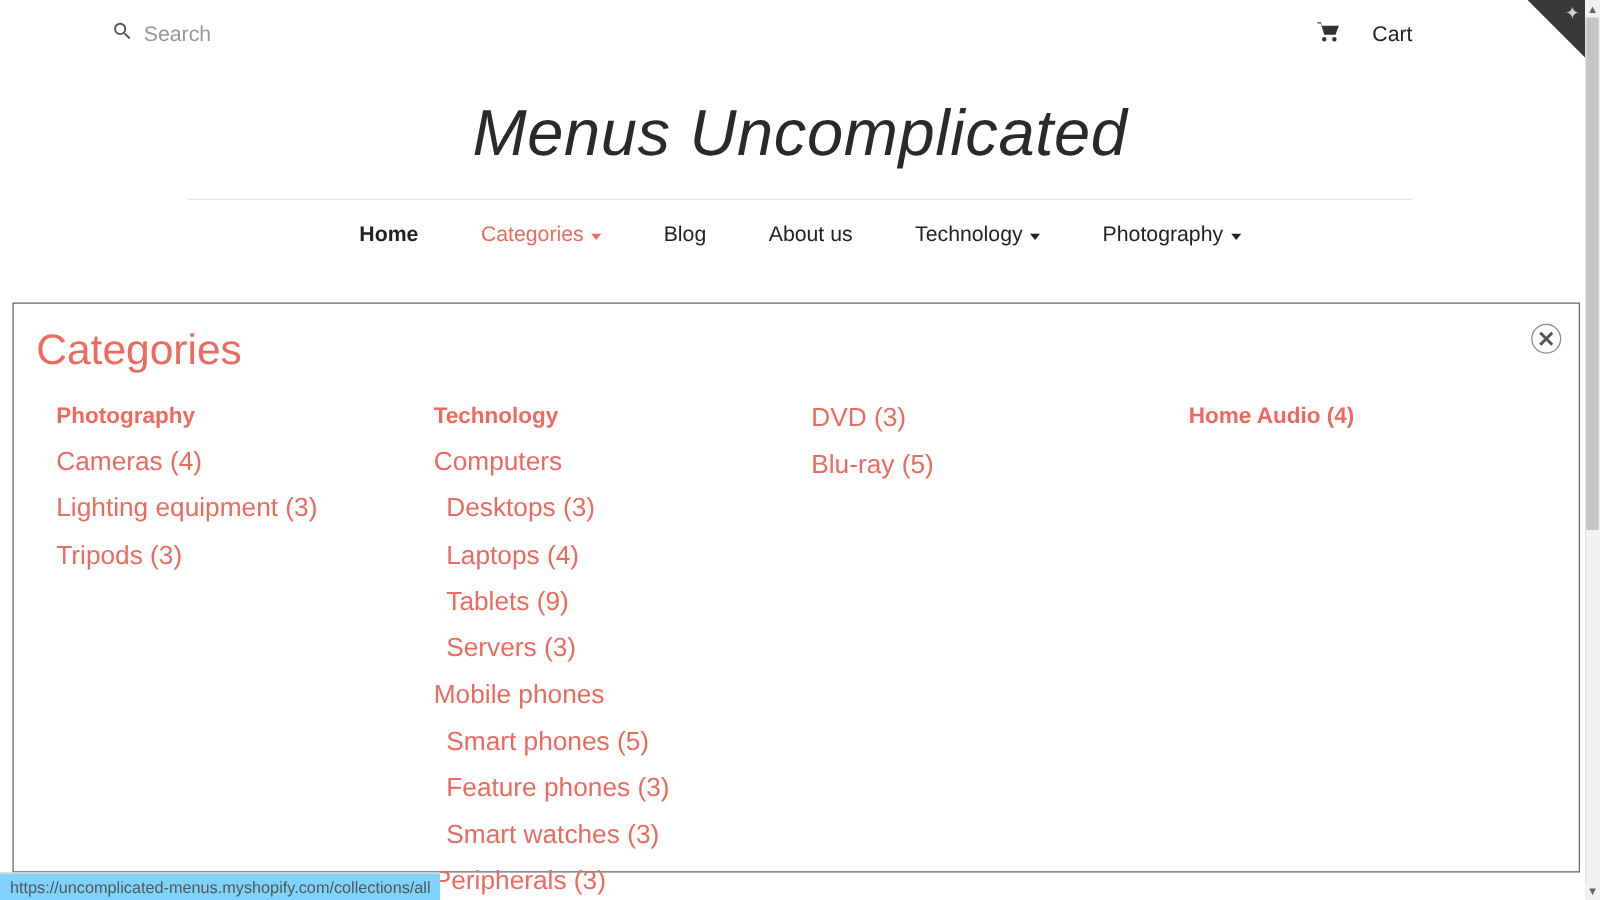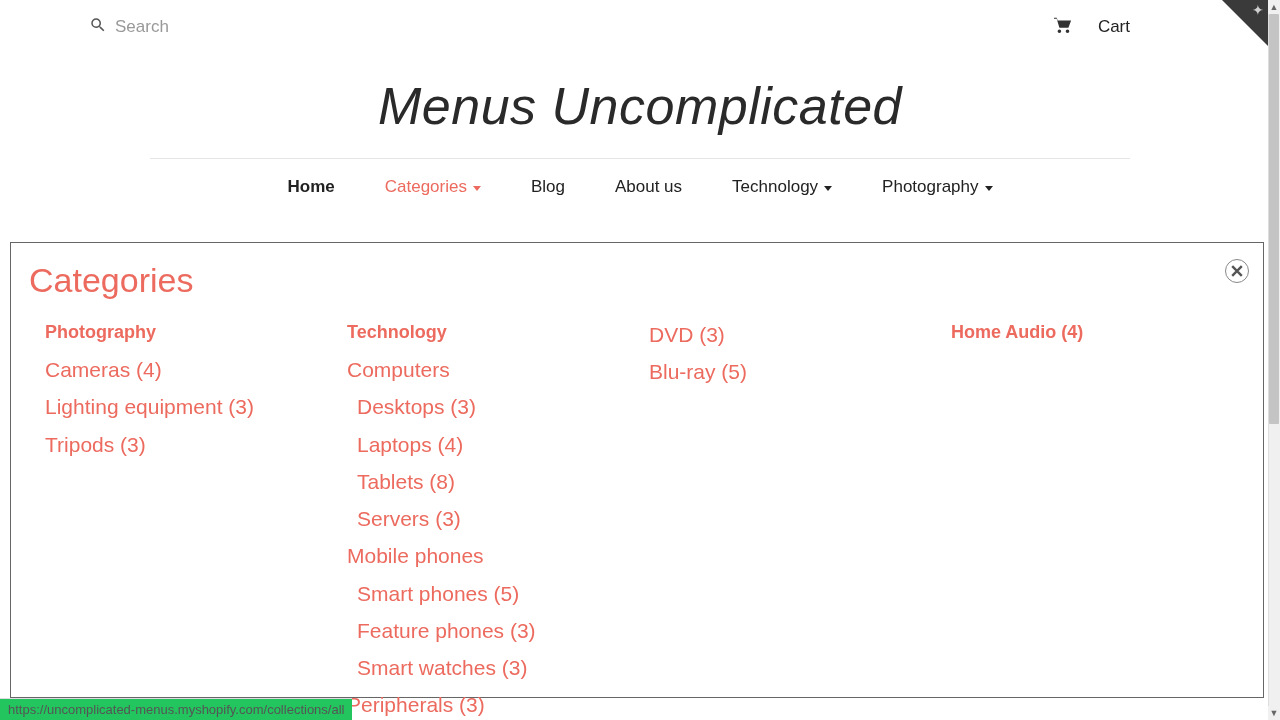--- a/index.html
+++ b/index.html
@@ -131,21 +131,21 @@
     margin-bottom: 11px;
     cursor: pointer;
     line-height: 1.25;
   }
   .link-item.indent { padding-left: 10px; }
   .status-bar {
     position: absolute;
     left: 0;
     bottom: 0;
     height: 22px;
-    background: #22c55e;
+    background: #7dd3fc;
     border-top: 1px solid #ddd;
     padding: 2px 8px;
     font-size: 13px;
     color: #555;
     display: flex;
     align-items: center;
   }
   .corner-triangle {
     position: absolute;
     top: 0; right: 12px;
@@ -255,21 +255,21 @@
       <div class="link-item">Cameras (4)</div>
       <div class="link-item">Lighting equipment (3)</div>
       <div class="link-item">Tripods (3)</div>
     </div>
 
     <div class="col wide">
       <div class="col-heading">Technology</div>
       <div class="link-item">Computers</div>
       <div class="link-item indent">Desktops (3)</div>
       <div class="link-item indent">Laptops (4)</div>
-      <div class="link-item indent">Tablets (8)</div>
+      <div class="link-item indent">Tablets (9)</div>
       <div class="link-item indent">Servers (3)</div>
       <div class="link-item">Mobile phones</div>
       <div class="link-item indent">Smart phones (5)</div>
       <div class="link-item indent">Feature phones (3)</div>
       <div class="link-item indent">Smart watches (3)</div>
       <div class="link-item">Peripherals (3)</div>
     </div>
 
     <div class="col">
       <div class="link-item">DVD (3)</div>

